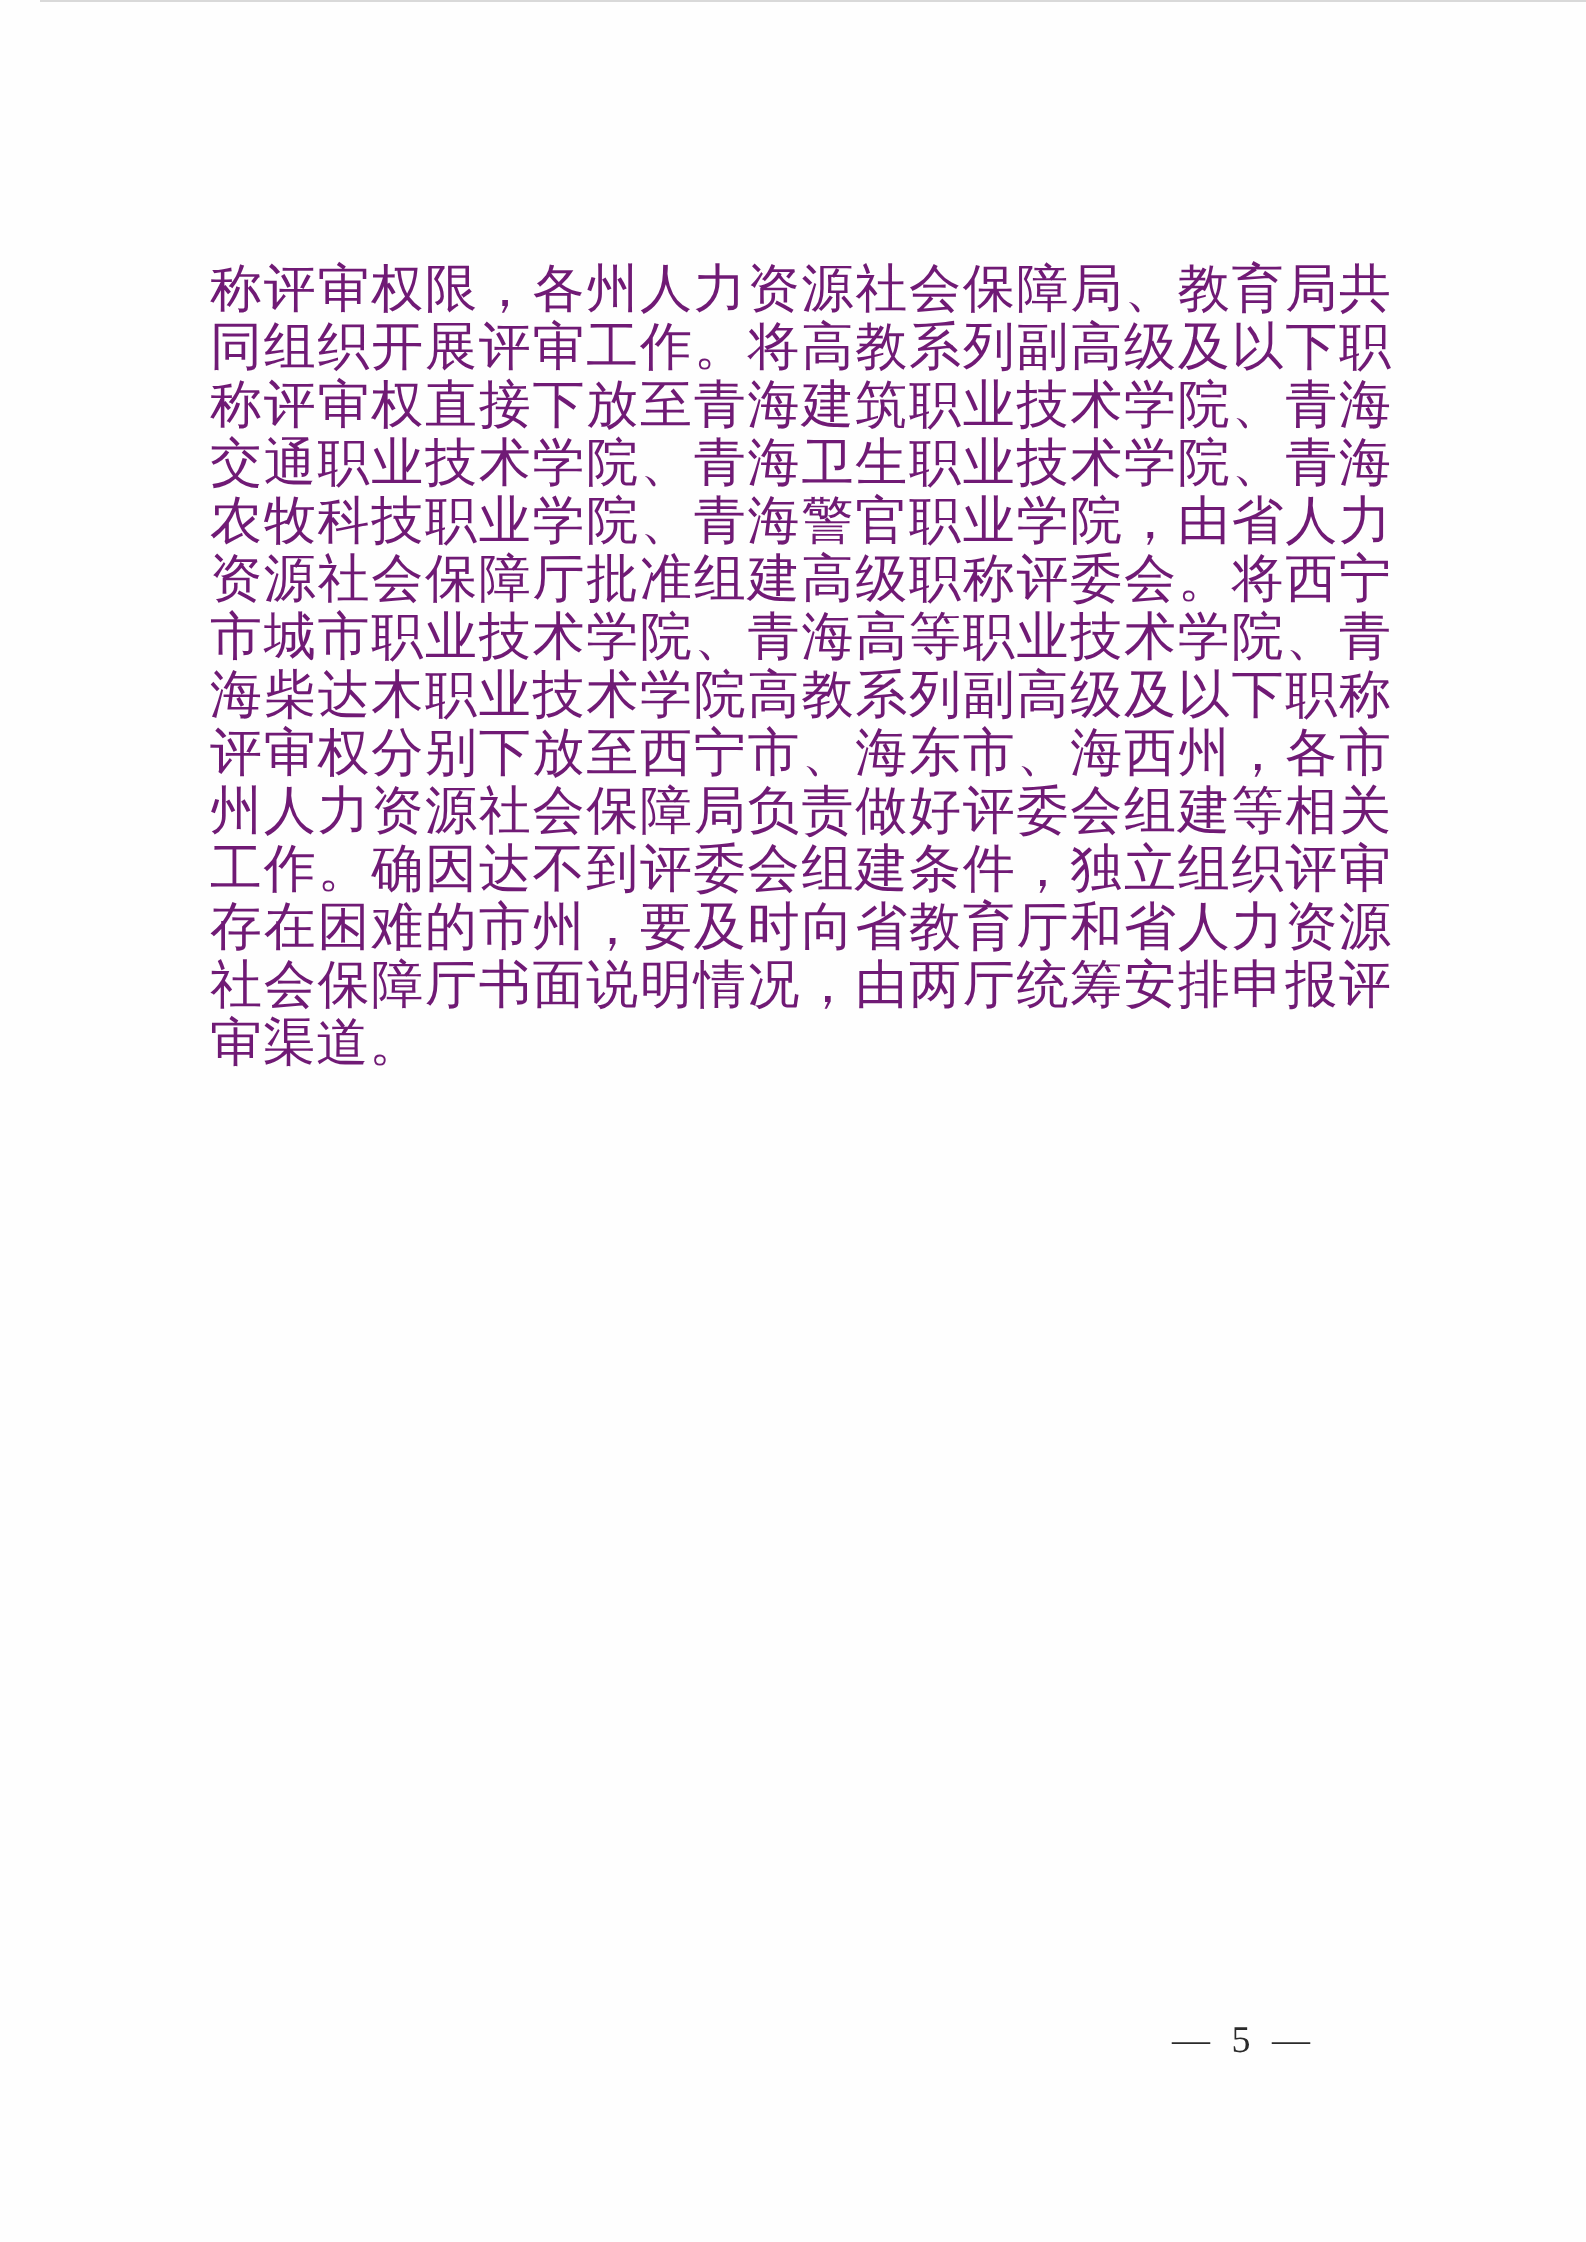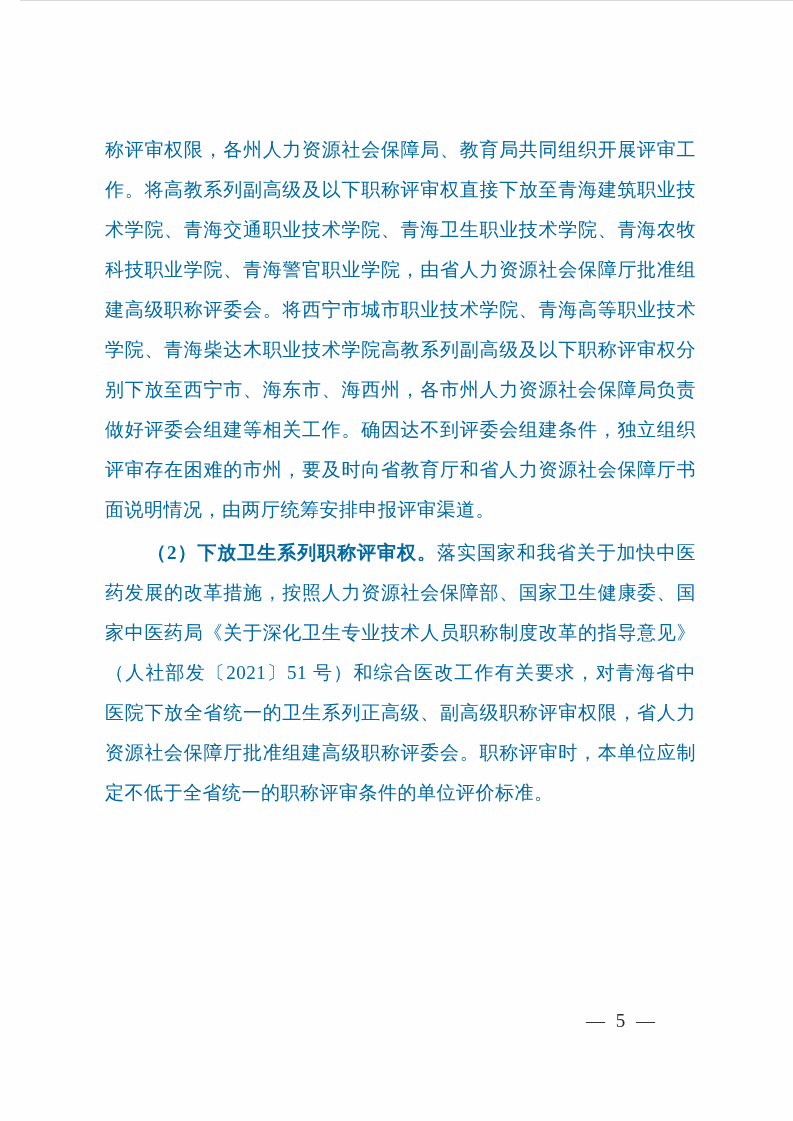--- a/index.html
+++ b/index.html
@@ -25,23 +25,23 @@
     right: 0;
     height: 1px;
     background: #d9d9d9;
   }
 
   .text-block {
     position: absolute;
     left: 105px;
     top: 130px;
     width: 591px;
-    font-size: 19px;
-    line-height: 40px;
-    color: #0369a1;
+    font-size: 26px;
+    line-height: 29px;
+    color: #701a75;
     text-align: justify;
     letter-spacing: 0.5px;
   }
 
   .text-block p {
     margin: 0;
   }
 
   .text-block p.indent {
     text-indent: 42px;
@@ -71,20 +71,19 @@
 <body>
 
 <div class="page">
 
   <div class="scan-edge"></div>
 
   <div class="text-block">
 
     <p><span>称评审权限，各州人力资源社会保障局、教育局共同组织开展评审工作。将高教系列副高级及以下职称评审权直接下放至青海建筑职业技术学院、青海交通职业技术学院、青海卫生职业技术学院、青海农牧科技职业学院、青海警官职业学院，由省人力资源社会保障厅批准组建高级职称评委会。将西宁市城市职业技术学院、青海高等职业技术学院、青海柴达木职业技术学院高教系列副高级及以下职称评审权分别下放至西宁市、海东市、海西州，各市州人力资源社会保障局负责做好评委会组建等相关工作。确因达不到评委会组建条件，独立组织评审存在困难的市州，要及时向省教育厅和省人力资源社会保障厅书面说明情况，由两厅统筹安排申报评审渠道。</span></p>
 
-    <p class="indent"><span class="para-heading">（2）下放卫生系列职称评审权。</span><span>落实国家和我省关于加快中医药发展的改革措施，按照人力资源社会保障部、国家卫生健康委、国家中医药局《关于深化卫生专业技术人员职称制度改革的指导意见》（人社部发〔2021〕51 号）和综合医改工作有关要求，对青海省中医院下放全省统一的卫生系列正高级、副高级职称评审权限，省人力资源社会保障厅批准组建高级职称评委会。职称评审时，本单位应制定不低于全省统一的职称评审条件的单位评价标准。</span></p>
 
 
   </div>
 
   <div class="page-number">— 5 —</div>
 
 </div>
 
 </body></html>

